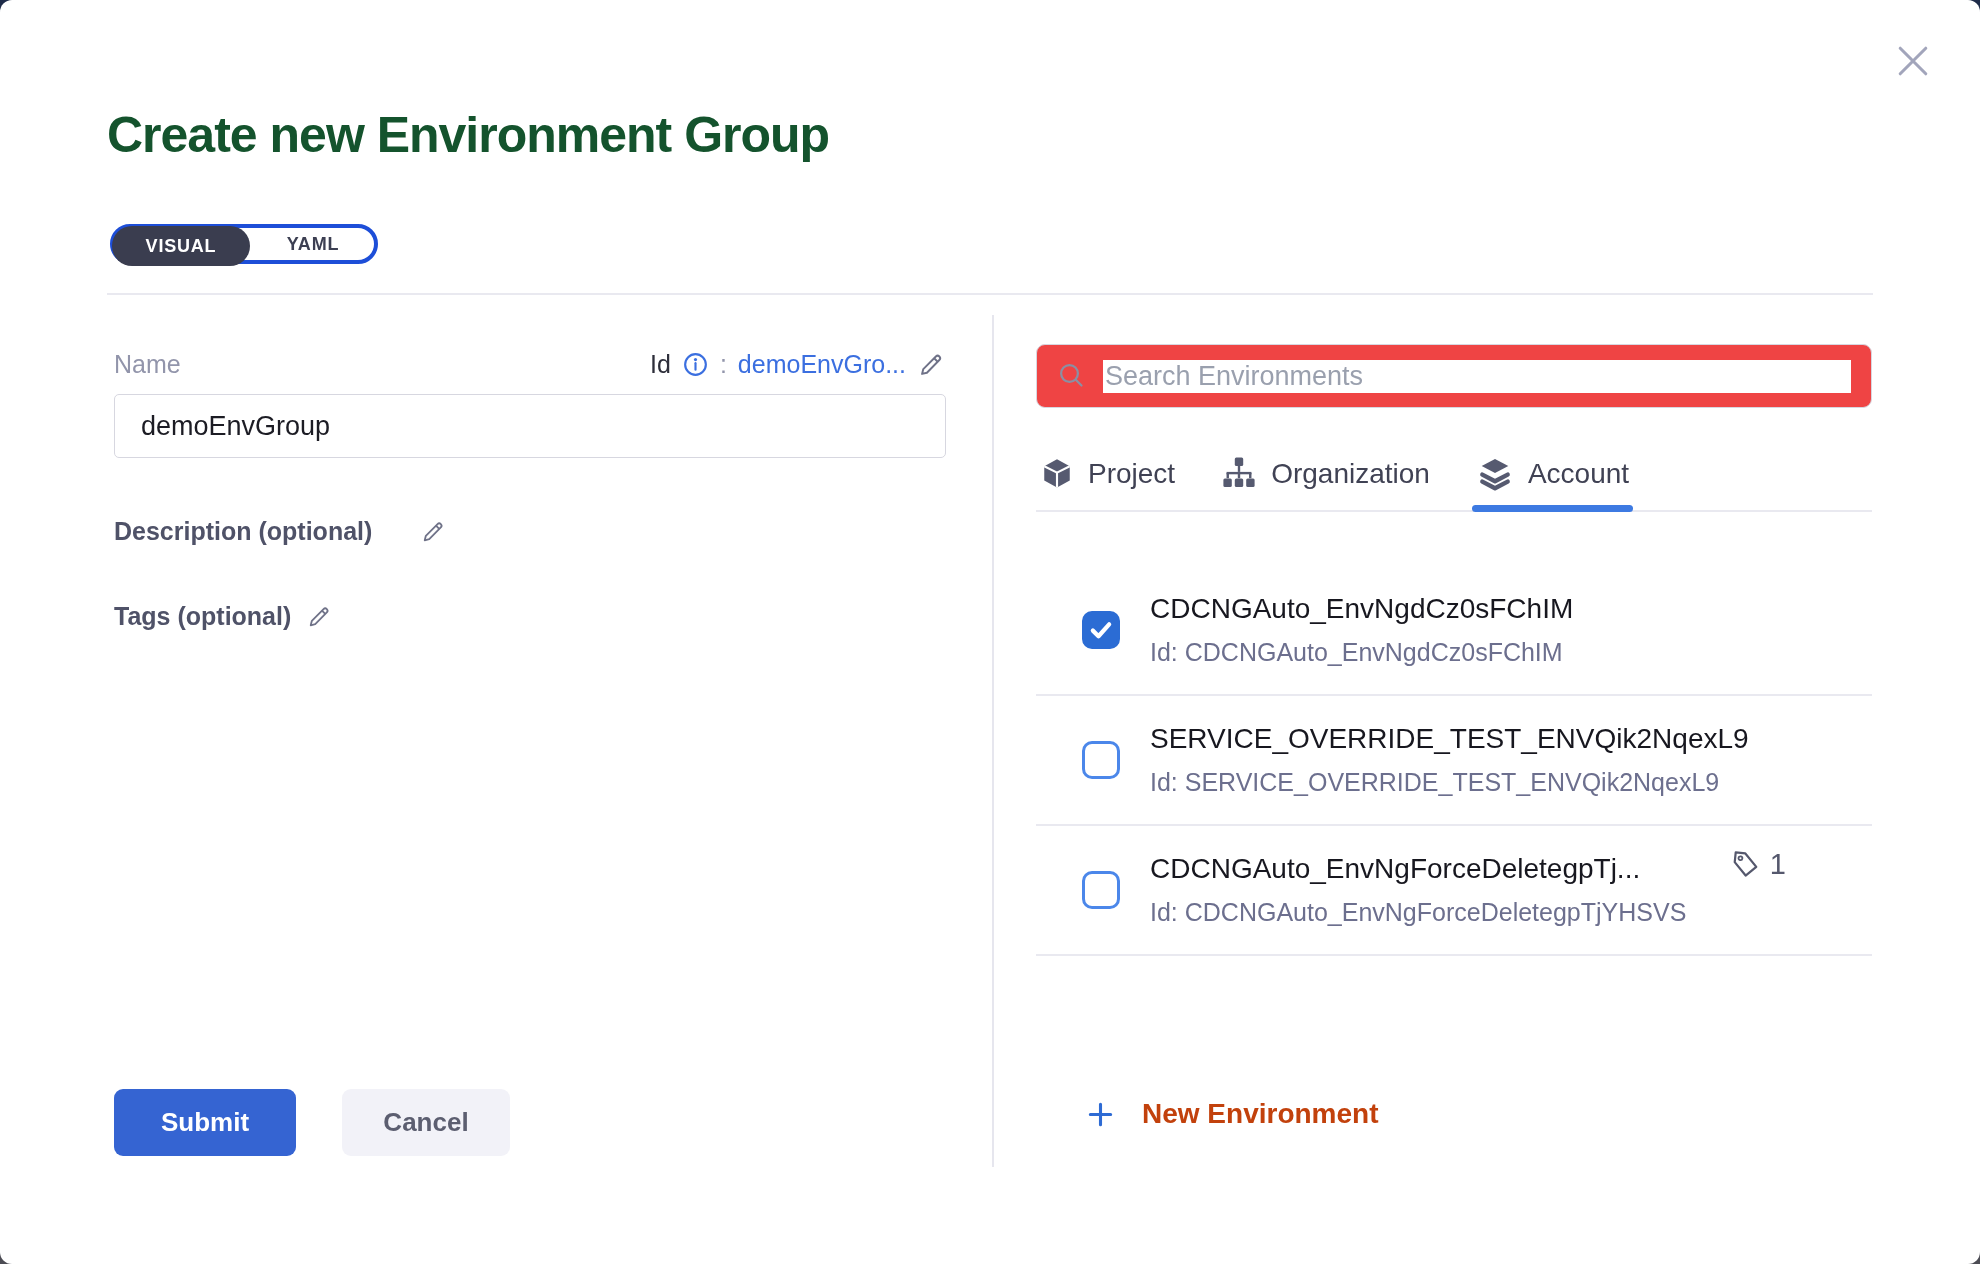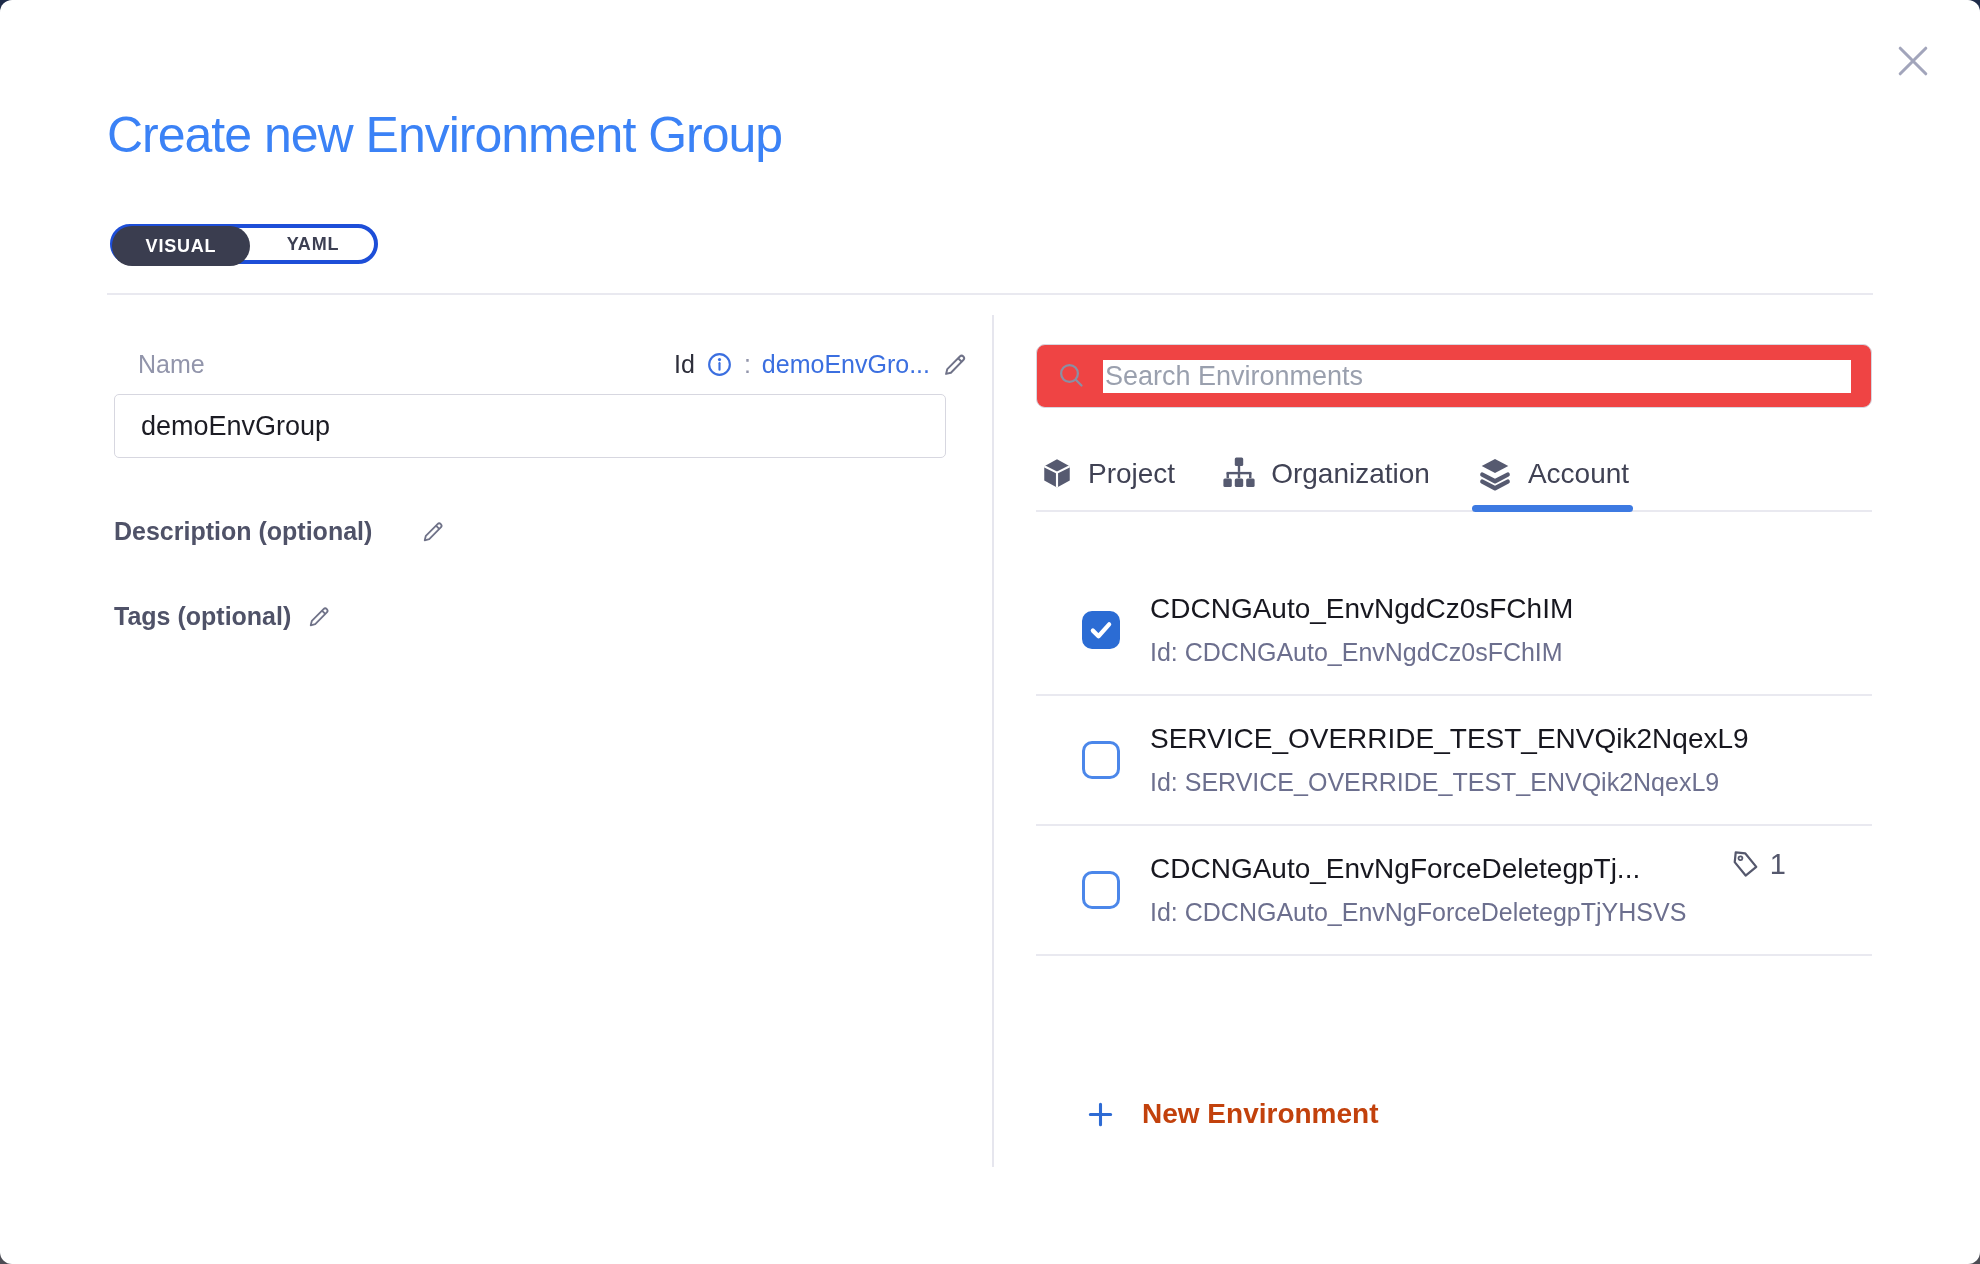--- a/index.html
+++ b/index.html
@@ -10,34 +10,34 @@
     background:linear-gradient(180deg,#1e2b49 0%, #35394a 60%, #4c4c54 100%);
   }
   .modal {
     position:absolute; inset:0; background:#ffffff; border-radius:12px;
   }
   
   .close-btn{ position:absolute; top:38px; right:44px; width:46px; height:46px;
     background:none; border:none; padding:0; cursor:pointer; }
   
   .title{ position:absolute; left:107px; top:106px; margin:0;
-    font-size:50px; font-weight:400; letter-spacing:-1px; color:#3b82f6; }
+    font-size:50px; font-weight:700; letter-spacing:-1px; color:#14532d; }
   
   .toggle{ position:absolute; left:110px; top:224px; width:268px; height:40px;
     border:4px solid #1d4ed8; border-radius:20px; display:flex; background:#fff; }
   .toggle-opt{ flex:1; display:flex; align-items:center; justify-content:center;
     font-size:18px; font-weight:700; letter-spacing:.8px; color:#3c3f52; cursor:pointer; }
   .toggle-opt.active{ position:relative; left:-2px; top:-2px; height:40px; flex:none; width:138px;
     background:#3a3d4f; color:#fff; border-radius:20px; }
   .hdivider{ position:absolute; left:107px; right:107px; top:293px; height:2px; background:#e9e9f0; }
   .vdivider{ position:absolute; left:992px; top:315px; width:2px; height:852px; background:#e6e6ee; }
 
   
   .name-row{ position:absolute; left:114px; top:350px; width:832px;
-    display:flex; justify-content:space-between; align-items:center;margin-left:24px; }
+    display:flex; justify-content:space-between; align-items:center; }
   .name-label{ font-size:25px; color:#9295ab; }
   .id-cluster{ display:flex; align-items:center; gap:11px; }
   .id-label{ font-size:25px; color:#2d2e3a; }
   .id-colon{ font-size:25px; color:#9295ab; }
   .id-value{ font-size:25px; color:#3b6fe0; cursor:pointer; text-decoration:none; }
   .name-input-wrap{ position:absolute; left:114px; top:394px; width:832px; height:64px; }
   .name-input-wrap input{ width:100%; height:100%; border:1.5px solid #d7d7e0; border-radius:5px;
     font-size:27px; color:#1c1c24; padding:0 26px; outline:none;
     font-family:"Liberation Sans","DejaVu Sans",sans-serif; }
   .opt-label{ position:absolute; left:114px; display:flex; align-items:center; gap:15px;
@@ -142,20 +142,24 @@
   <div class="opt-label tags">
     <span>Tags (optional)</span>
     <span class="icon">
       <svg width="27" height="27" viewBox="0 0 24 24" fill="none">
           <path d="M4.2 19.8l1-4L15.6 5.4a2.05 2.05 0 012.9 2.9L8.2 18.8l-4 1z" stroke="#6f7288" stroke-width="1.6" stroke-linejoin="round"></path>
           <path d="M14.2 6.8l2.9 2.9" stroke="#6f7288" stroke-width="1.6"></path>
         </svg>
     </span>
   </div>
 
+  <div class="actions">
+    <button class="btn submit">Submit</button>
+    <button class="btn cancel">Cancel</button>
+  </div>
 
   <div class="search-box">
     <span class="icon">
       <svg width="30" height="30" viewBox="0 0 24 24" fill="none">
           <circle cx="10" cy="10" r="6.7" stroke="#8b8fa3" stroke-width="1.8"></circle>
           <path d="M15 15l4.6 4.6" stroke="#8b8fa3" stroke-width="1.8" stroke-linecap="round"></path>
         </svg>
     </span>
     <input type="text" placeholder="Search Environments" style="">
   </div>

